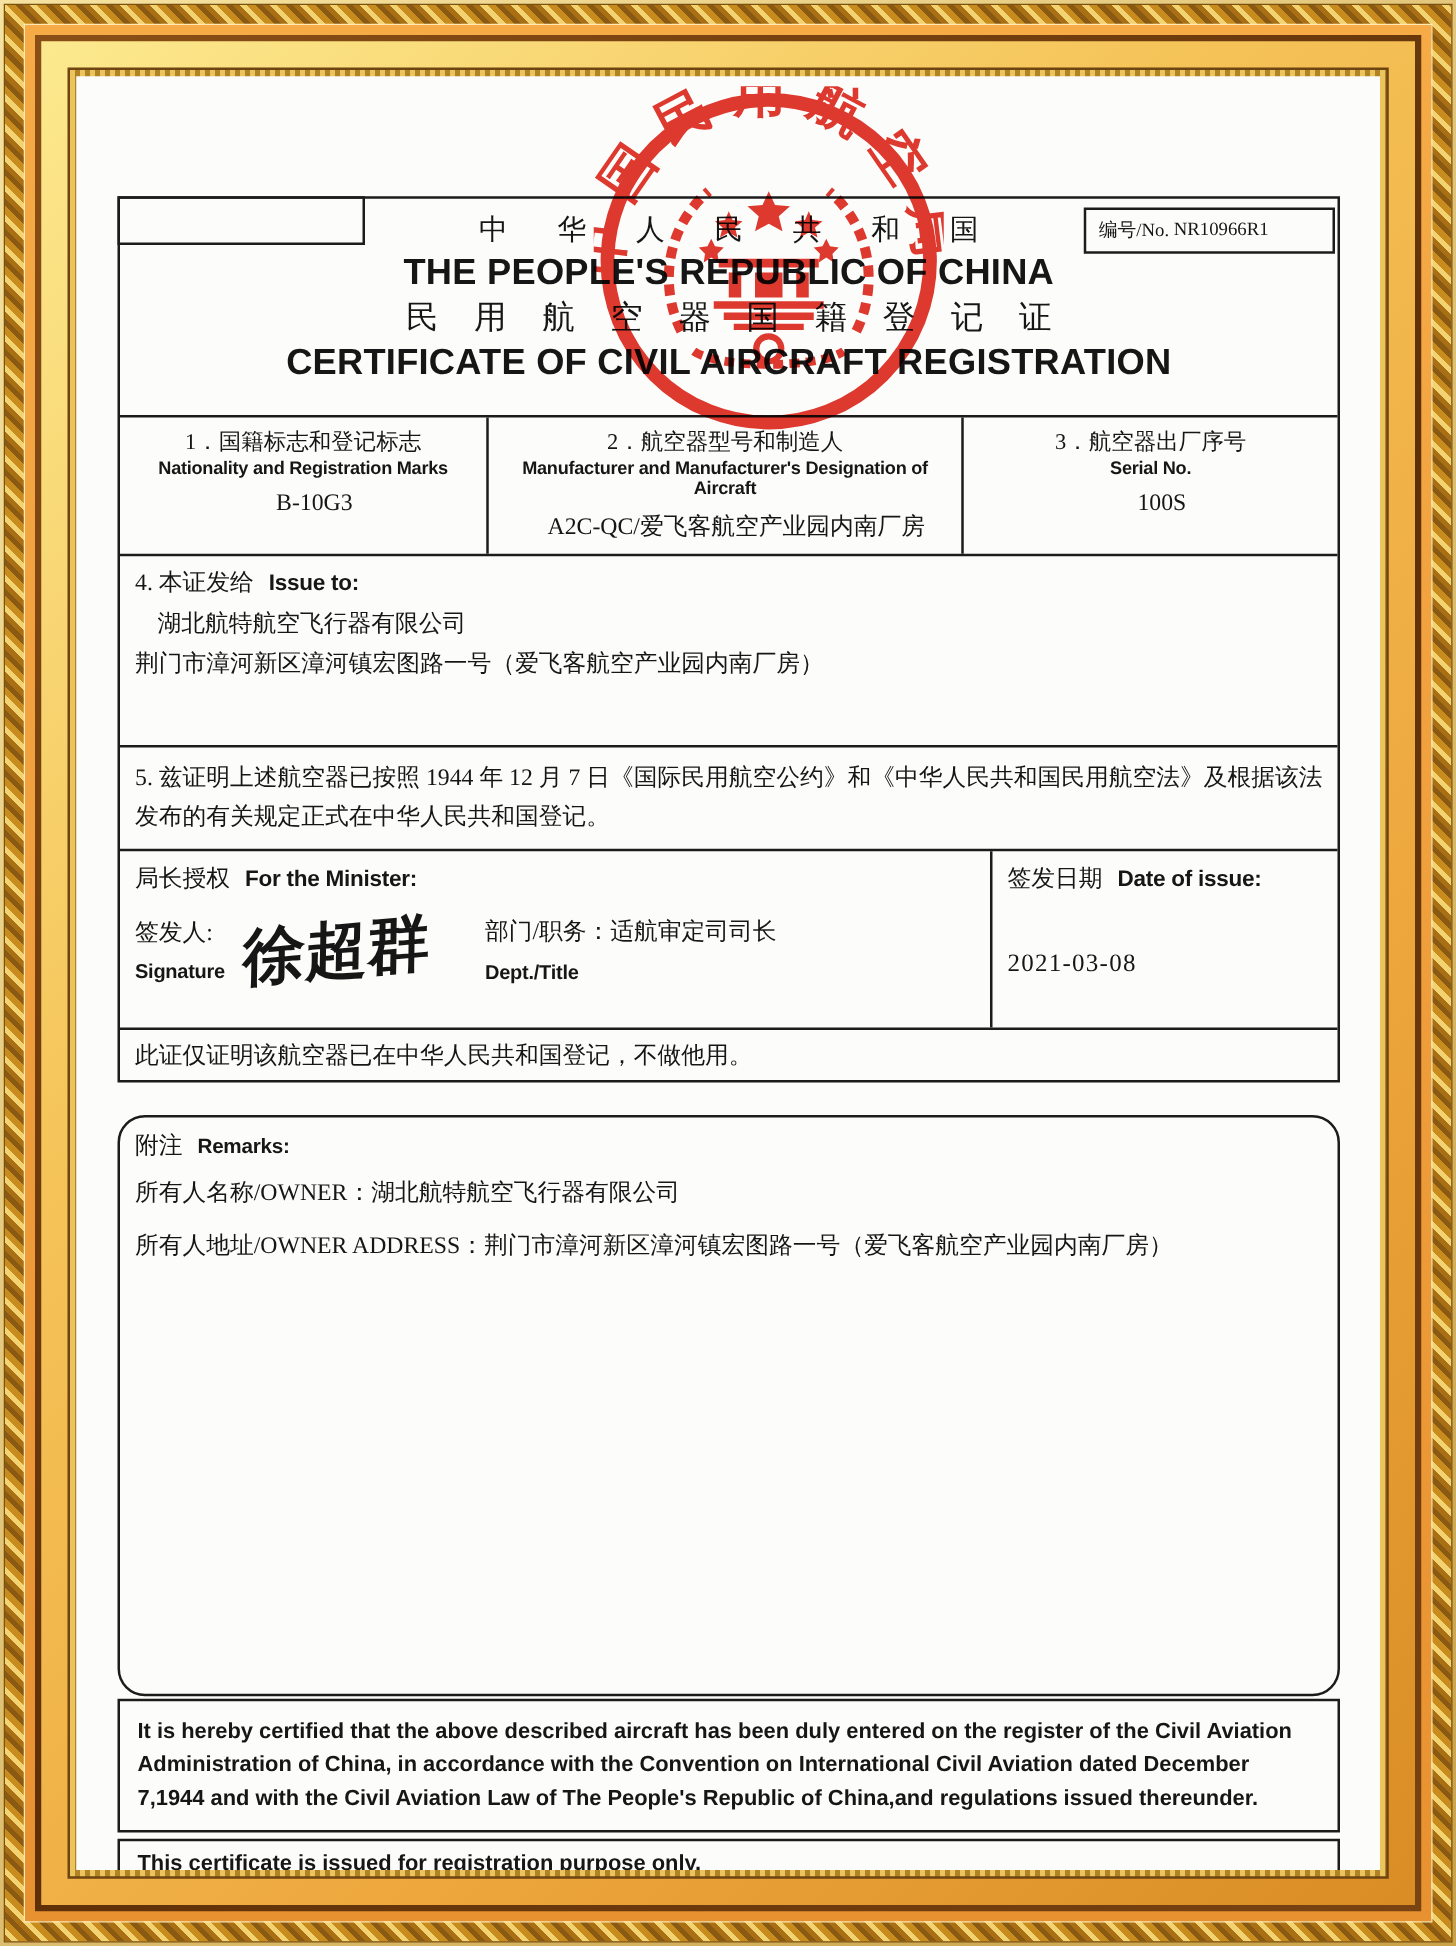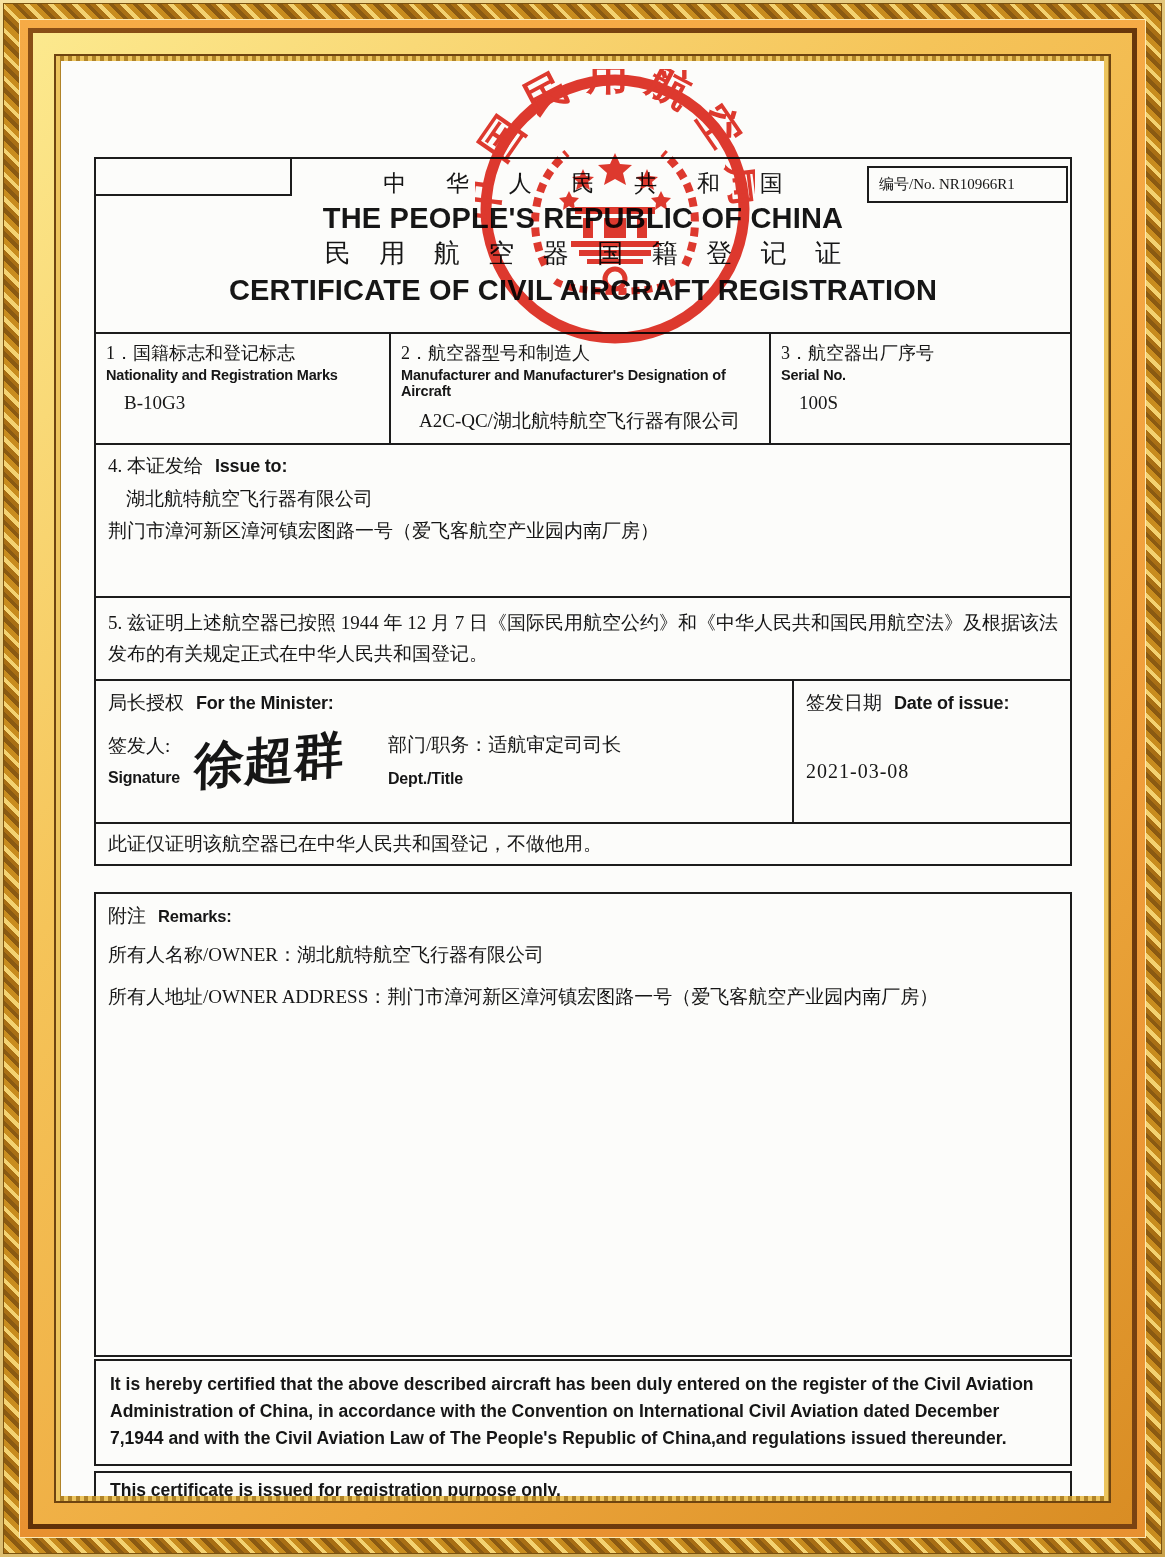--- a/index.html
+++ b/index.html
@@ -42,21 +42,21 @@
            letter-spacing:0.2px; margin-top:3px; }
   .t-cn2 { font-size:26px; letter-spacing:11px; margin-left:11px; margin-top:1px; }
 
   
   .lab-cn { font-size:18px; }
   .lab-en { font-family:"Liberation Sans", sans-serif; font-weight:bold; font-size:14.5px;
             letter-spacing:-0.2px; margin-top:2px; }
   .val    { font-size:19px; margin-top:9px;margin-left:18px; }
 
   .row1 { display:flex; border-top:2px solid #1c1c1c; border-bottom:2px solid #1c1c1c; }
-  .row1 .cell { padding:7px 10px 9px 10px; }
+  .row1 .cell { padding:7px 10px 9px 10px;text-align:center; }
   .c1 { width:295px; border-right:2px solid #1c1c1c; }
   .c2 { width:380px; border-right:2px solid #1c1c1c; }
   .c3 { flex:1; }
 
   .row4 { height:153px; padding:8px 12px; border-bottom:2px solid #1c1c1c; }
   .inline-lab { display:flex; align-items:baseline; gap:12px; }
   .inline-lab .lab-cn { font-size:19px; }
   .inline-lab .lab-en { font-size:18px; margin-top:0; }
   .row4 .val { margin-top:7px; font-size:19px; }
   .row4 .val2 { margin-top:6px; font-size:19px; }
@@ -72,21 +72,21 @@
                transform:rotate(-5deg) skewX(-6deg); display:inline-block; line-height:1; }
   .dept { margin-left:18px; }
   .dept .lab-cn { font-size:19px; }
   .dept .lab-en { font-size:16px; margin-top:12px; }
   .m-right { width:278px; border-left:2px solid #1c1c1c; padding:9px 12px; }
   .m-right .date-val { font-size:20px; margin-top:44px; letter-spacing:1px; }
 
   .note-row { padding:7px 12px; font-size:19px; }
 
   
-  .remarks { margin-top:26px; height:465px; padding:9px 12px; }
+  .remarks { margin-top:26px; height:465px; padding:9px 12px;border-radius:22px; }
   .remarks .line { font-size:19px; margin-top:9px; line-height:1.75; }
   .cert-box { margin-top:2px; padding:10px 14px 12px 14px;
               font-family:"Liberation Sans", sans-serif; font-weight:bold;
               font-size:17.5px; line-height:1.55; }
   .purpose-box { margin-top:5px; padding:7px 14px;
               font-family:"Liberation Sans", sans-serif; font-weight:bold; font-size:17.5px; }
 
   
   .seal { position:absolute; left:414px; top:8px; width:280px; height:280px;
           mix-blend-mode:multiply; opacity:0.9; pointer-events:none; }
@@ -120,21 +120,21 @@
 
             <div class="row1">
               <div class="cell c1">
                 <div class="lab-cn">1．国籍标志和登记标志</div>
                 <div class="lab-en">Nationality and Registration Marks</div>
                 <div class="val">B-10G3</div>
               </div>
               <div class="cell c2">
                 <div class="lab-cn">2．航空器型号和制造人</div>
                 <div class="lab-en">Manufacturer and Manufacturer's Designation of Aircraft</div>
-                <div class="val">A2C-QC/湖北航特航空飞行器有限公司</div>
+                <div class="val">A2C-QC/爱飞客航空产业园内南厂房</div>
               </div>
               <div class="cell c3">
                 <div class="lab-cn">3．航空器出厂序号</div>
                 <div class="lab-en">Serial No.</div>
                 <div class="val">100S</div>
               </div>
             </div>
 
             <div class="row4">
               <div class="inline-lab">

